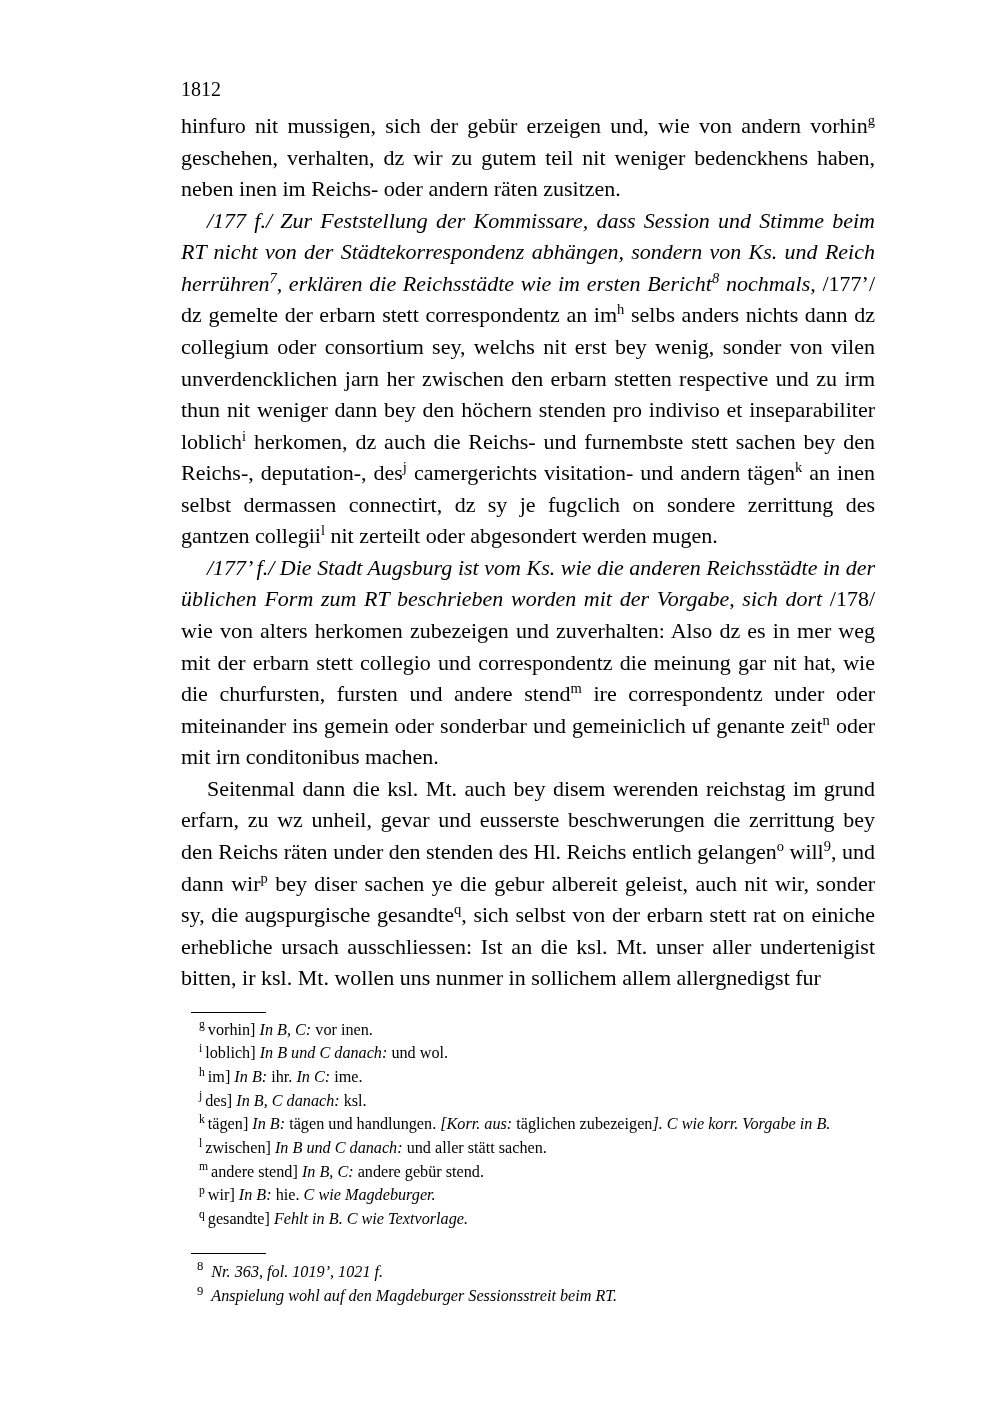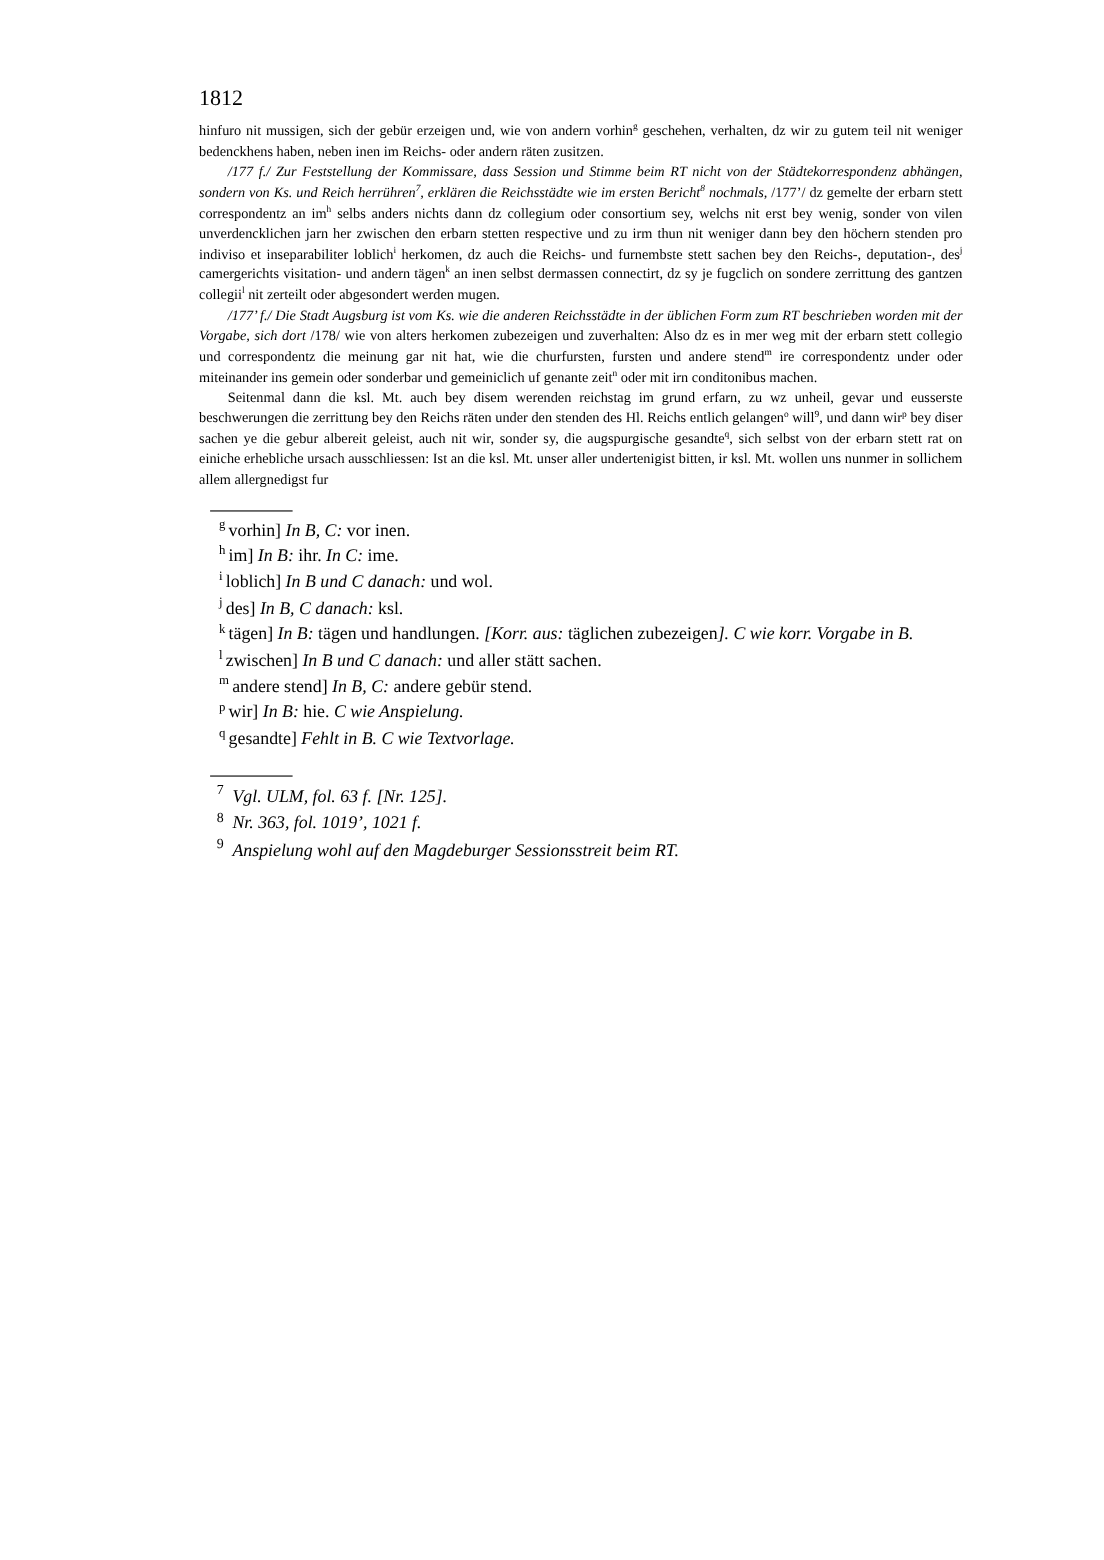--- a/index.html
+++ b/index.html
@@ -38,21 +38,21 @@
   .header .running-title {
     position: absolute;
     left: 0;
     right: 0;
     top: 8px;
     text-align: center;
     font-size: 19px;
     padding-left: 60px;
   }
   .body-text {
-    font-size: 13px;
+    font-size: 22px;
     line-height: 1.435;
     text-align: justify;
     text-justify: inter-word;
     hyphens: none;
   }
   .body-text p {
     margin: 0;
   }
   .indent {
     text-indent: 26px;
@@ -126,33 +126,32 @@
     <p class="para"><span>hinfuro nit mussigen, sich der gebür erzeigen und, wie von andern vorhin</span><sup>g</sup><span> geschehen, verhalten, dz wir zu gutem teil nit weniger bedenckhens haben, neben inen im Reichs- oder andern räten zusitzen.</span></p>
     <p class="para indent"><span class="it">/177 f./ Zur Feststellung der Kommissare, dass Session und Stimme beim RT nicht von der Städtekorrespondenz abhängen, sondern von Ks. und Reich herrühren</span><sup class="it">7</sup><span class="it">, erklären die Reichsstädte wie im ersten Bericht</span><sup class="it">8</sup><span class="it"> nochmals, </span><span>/177’/ dz gemelte der erbarn stett correspondentz an im</span><sup>h</sup><span> selbs anders nichts dann dz collegium oder consortium sey, welchs nit erst bey wenig, sonder von vilen unverdencklichen jarn her zwischen den erbarn stetten respective und zu irm thun nit weniger dann bey den höchern stenden pro indiviso et inseparabiliter loblich</span><sup>i</sup><span> herkomen, dz auch die Reichs- und furnembste stett sachen bey den Reichs-, deputation-, des</span><sup>j</sup><span> camergerichts visitation- und andern tägen</span><sup>k</sup><span> an inen selbst dermassen connectirt, dz sy je fugclich on sondere zerrittung des gantzen collegii</span><sup>l</sup><span> nit zerteilt oder abgesondert werden mugen.</span></p>
     <p class="para indent"><span class="it">/177’ f./ Die Stadt Augsburg ist vom Ks. wie die anderen Reichsstädte in der üblichen Form zum RT beschrieben worden mit der Vorgabe, sich dort </span><span>/178/ wie von alters herkomen zubezeigen und zuverhalten: Also dz es in mer weg mit der erbarn stett collegio und correspondentz die meinung gar nit hat, wie die churfursten, fursten und andere stend</span><sup>m</sup><span> ire correspondentz under oder miteinander ins gemein oder sonderbar und gemeiniclich uf genante zeit</span><sup>n</sup><span> oder mit irn conditonibus machen.</span></p>
     <p class="para indent"><span>Seitenmal dann die ksl. Mt. auch bey disem werenden reichstag im grund erfarn, zu wz unheil, gevar und eusserste beschwerungen die zerrittung bey den Reichs räten under den stenden des Hl. Reichs entlich gelangen</span><sup>o</sup><span> will</span><sup>9</sup><span>, und dann wir</span><sup>p</sup><span> bey diser sachen ye die gebur albereit geleist, auch nit wir, sonder sy, die augspurgische gesandte</span><sup>q</sup><span>, sich selbst von der erbarn stett rat on einiche erhebliche ursach ausschliessen: Ist an die ksl. Mt. unser aller undertenigist bitten, ir ksl. Mt. wollen uns nunmer in sollichem allem allergnedigst fur</span></p>
   </div>
 
   <div class="apparatus">
     <div class="rule"></div>
     <div id="apparatus-list">
         <div class="note"><span class="note-marker">g</span><span>vorhin</span><span>] </span><span class="it">In B, C:</span><span> vor inen.</span></div>
+        <div class="note"><span class="note-marker">i</span><span>loblich</span><span>] </span><span class="it">In B und C danach:</span><span> und wol.</span></div>
         <div class="note"><span class="note-marker">h</span><span>im</span><span>] </span><span class="it">In B:</span><span> ihr. </span><span class="it">In C:</span><span> ime.</span></div>
-        <div class="note"><span class="note-marker">i</span><span>loblich</span><span>] </span><span class="it">In B und C danach:</span><span> und wol.</span></div>
         <div class="note"><span class="note-marker">j</span><span>des</span><span>] </span><span class="it">In B, C danach:</span><span> ksl.</span></div>
         <div class="note"><span class="note-marker">k</span><span>tägen</span><span>] </span><span class="it">In B:</span><span> tägen und handlungen. </span><span class="it">[Korr. aus:</span><span> täglichen zubezeigen</span><span class="it">]. C wie korr. Vorgabe in B.</span></div>
         <div class="note"><span class="note-marker">l</span><span>zwischen</span><span>] </span><span class="it">In B und C danach:</span><span> und aller stätt sachen.</span></div>
         <div class="note"><span class="note-marker">m</span><span>andere stend</span><span>] </span><span class="it">In B, C:</span><span> andere gebür stend.</span></div>
-        <div class="note"><span class="note-marker">p</span><span>wir</span><span>] </span><span class="it">In B:</span><span> hie. </span><span class="it">C wie Anspielung.</span></div>
+        <div class="note"><span class="note-marker">p</span><span>wir</span><span>] </span><span class="it">In B:</span><span> hie. </span><span class="it">C wie Magdeburger.</span></div>
         <div class="note"><span class="note-marker">q</span><span>gesandte</span><span>] </span><span class="it">Fehlt in B. C wie Textvorlage.</span></div>
       </div>
   </div>
 
   <div class="footnotes">
     <div class="rule"></div>
     <div id="footnote-list">
-        <div class="fn"><span class="num">7</span><span class="fntext">Vgl. ULM, fol. 63 f. [Nr. 125].</span></div>
         <div class="fn"><span class="num">8</span><span class="fntext">Nr. 363, fol. 1019’, 1021 f.</span></div>
         <div class="fn"><span class="num">9</span><span class="fntext">Anspielung wohl auf den Magdeburger Sessionsstreit beim RT.</span></div>
       </div>
   </div>
 
 </div>
 
 </body></html>

